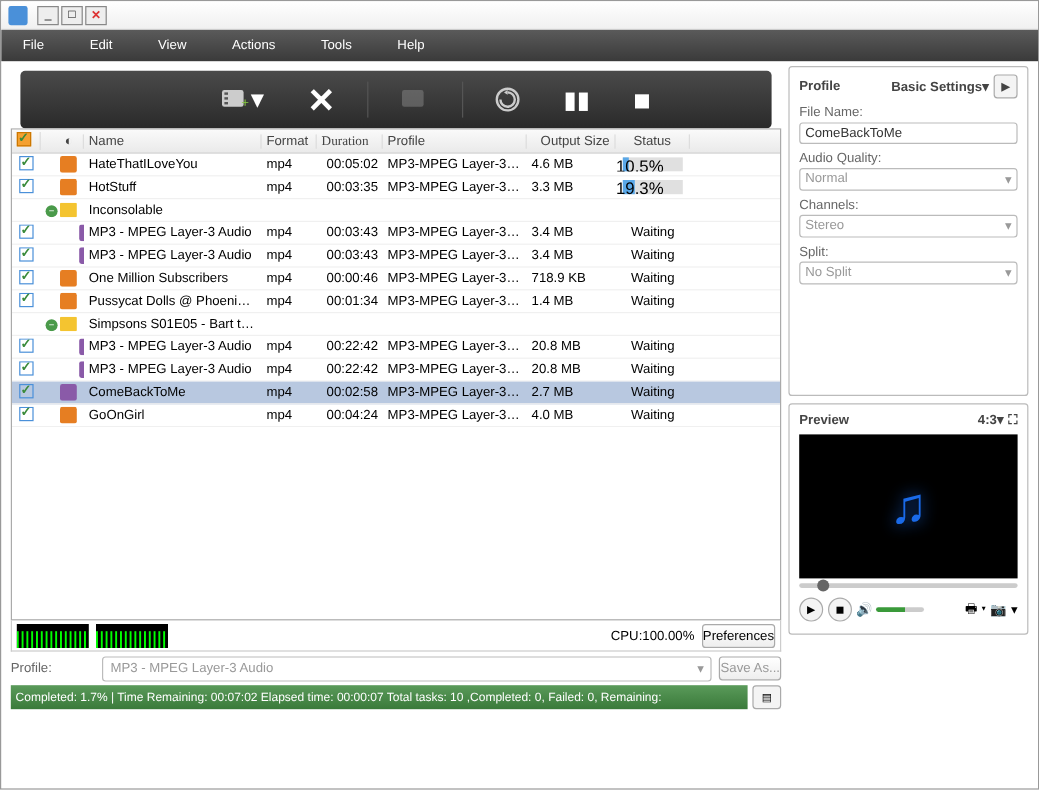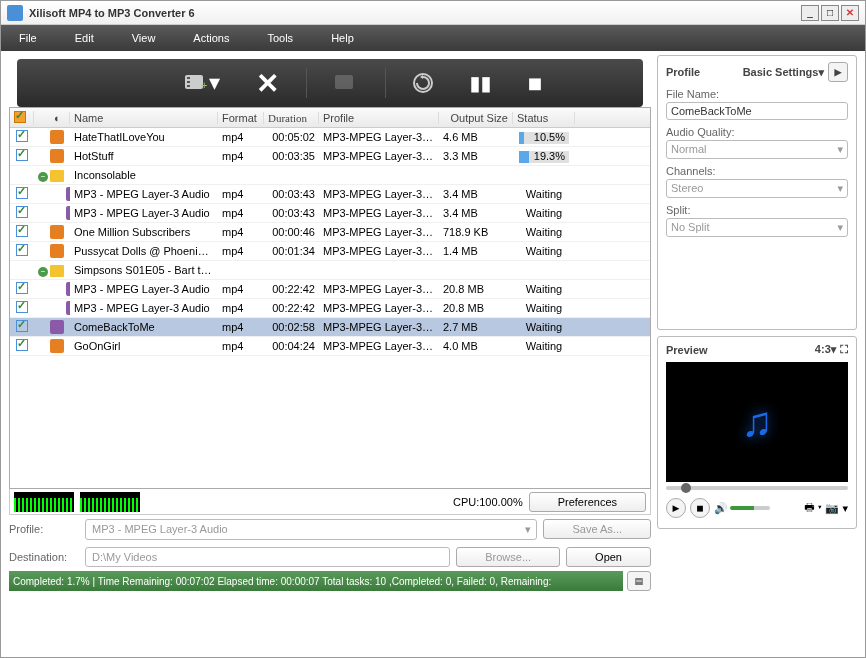--- a/index.html
+++ b/index.html
@@ -13,39 +13,39 @@
 .menu-item { color:#fff; cursor:pointer; padding:2px 8px;}
 .toolbar { height:48px; background:linear-gradient(#4a4a4a,#2a2a2a); display:flex; align-items:center; padding:0 20px; margin:4px 8px 0 8px; border-radius:4px; gap:16px;}
 .tool-btn { color:#fff; font-size:22px; cursor:pointer; padding:4px 10px; display:flex; align-items:center;}
 .tool-sep { width:1px; height:30px; background:#555;}
 .main-row { display:flex; height:540px; padding:4px 8px 0 8px; gap:6px;}
 .left-col { flex:1; display:flex; flex-direction:column;}
 .right-col { width:200px; display:flex; flex-direction:column; gap:6px;}
 .table-wrap { border:1px solid #aaa; flex:1; background:#fff; overflow:hidden;}
 .thead { display:flex; background:linear-gradient(#fafafa,#eaeaea); border-bottom:1px solid #ccc; height:20px; align-items:center;}
 .th { border-right:1px solid #ddd; padding:0 4px; color:#444; overflow:hidden; white-space:nowrap;}
-.th.chk{width:24px;} .th.tree{width:16px;} .th.ico{width:20px;} .th.name{width:148px;} .th.fmt{width:46px;} .th.dur{width:55px;font-family:Liberation Serif, serif;} .th.prof{width:120px;} .th.size{width:74px;text-align:right;} .th.stat{width:62px;}
+.th.chk{width:24px;} .th.tree{width:16px;} .th.ico{width:20px;} .th.name{width:148px;} .th.fmt{width:46px;} .th.dur{width:55px;font-family:Liberation Serif, serif;} .th.prof{width:120px;} .th.size{width:74px;text-align:right;} .th.stat{width:62px;text-align:center;}
 .tbody { overflow-y:auto;}
 .trow { display:flex; height:19px; align-items:center; border-bottom:1px solid #f0f0f0;}
 .trow.selected { background:#b8c8e0;}
 .td { padding:0 4px; overflow:hidden; white-space:nowrap; text-overflow:ellipsis;}
 .td.chk{width:24px;text-align:center;} .td.tree{width:16px;} .td.ico{width:20px;} .td.name{width:148px;} .td.fmt{width:46px;} .td.dur{width:55px;text-align:right;} .td.prof{width:120px;} .td.size{width:74px;text-align:left;} .td.stat{width:62px;text-align:center;}
 .chk-box { width:12px; height:12px; border:1px solid #4a90d9; display:inline-block; position:relative;}
 .chk-box.on::after{content:"✓";position:absolute;top:-3px;left:0;color:#3a8a3a;font-size:11px;font-weight:bold;}
 .file-icon { width:14px; height:14px; display:inline-block; background:#e67e22; border-radius:2px; vertical-align:middle;}
 .file-icon.audio{background:#8a5aa8;}
 .folder-icon{width:14px;height:12px;background:#f4c430;display:inline-block;vertical-align:middle;border-radius:1px;}
 .tree-toggle{width:10px;height:10px;background:#4a9a4a;border-radius:50%;display:inline-block;color:#fff;font-size:8px;text-align:center;line-height:10px;}
 .progress-bar { width:50px; height:12px; background:#e0e0e0; display:inline-block; position:relative; vertical-align:middle;}
 .progress-fill { height:100%; background:#5aa8e8;}
-.progress-txt { position:absolute; right:4px; top:-1px; font-size:11px;text-align:right;}
+.progress-txt { position:absolute; right:16px; top:-1px; font-size:14px;text-align:right;}
 .cpu-row { display:flex; align-items:center; height:26px; padding:2px 4px; gap:6px; border:1px solid #ccc; border-top:none;}
 .cpu-graph { width:60px; height:20px; background:#000; display:inline-block; position:relative;}
 .cpu-graph::after{content:"";position:absolute;bottom:0;left:0;right:0;height:14px;background:linear-gradient(90deg,#0f0 2px,transparent 2px);background-size:4px 100%;}
-.btn { border:1px solid #aaa; background:linear-gradient(#fff,#eee); padding:3px 28px; border-radius:3px; cursor:pointer;}
+.btn { border:1px solid #aaa; background:linear-gradient(#fff,#eee); padding:3px 0; border-radius:3px; cursor:pointer;}
 .btn.disabled{color:#999;}
 .form-row { display:flex; align-items:center; height:28px; gap:6px; padding:2px 0;}
 .form-label { width:70px; color:#666;}
 .form-input { flex:1; border:1px solid #bbb; padding:3px 6px; background:#fff; color:#999; border-radius:3px;}
 .form-input.combo{display:flex;justify-content:space-between;align-items:center;}
 .panel { border:1px solid #bbb; border-radius:3px; padding:6px 8px; background:#fff;}
 .panel-head { display:flex; justify-content:space-between; align-items:center; font-weight:bold; color:#444; margin-bottom:6px;}
 .preview-box { width:100%; height:120px; background:#000; display:flex; align-items:center; justify-content:center;}
 .note-icon { font-size:42px; color:#1a6ae8; text-shadow:0 0 12px #1a6ae8;}
 .player-row { display:flex; align-items:center; gap:4px; padding:4px 0;}
@@ -56,21 +56,20 @@
 .footer-row{display:flex;align-items:center;}
 .status-bar { flex:1; height:20px; background:linear-gradient(#5a9a5a,#3a7a3a); color:#fff; font-size:10px; display:flex; align-items:center; padding:0 4px; overflow:hidden; white-space:nowrap;}
 .right-select { border:1px solid #bbb; padding:2px 4px; background:#fff; color:#999; display:flex; justify-content:space-between; margin-bottom:6px; border-radius:3px;}
 .right-field-label{color:#666;margin-bottom:2px;}
 </style>
 </head>
 <body>
 
 <div class="titlebar">
   <div class="titlebar-icon"></div>
-  <div class="titlebar-text">Xilisoft MP4 to MP3 Converter 6</div>
   <div class="win-btn">_</div>
   <div class="win-btn">□</div>
   <div class="win-btn close">✕</div>
 </div>
 
 <div class="menubar" id="menubar">
     <div class="menu-item">File</div>
     <div class="menu-item">Edit</div>
     <div class="menu-item">View</div>
     <div class="menu-item">Actions</div>
@@ -265,26 +264,20 @@
     </div>
 
     <div class="form-row">
       <span class="form-label">Profile:</span>
       <div class="form-input combo">
           <span>MP3 - MPEG Layer-3 Audio</span>
           <span>▾</span>
         </div>
       <button class="btn disabled">Save As...</button>
     </div>
-    <div class="form-row">
-      <span class="form-label">Destination:</span>
-      <div class="form-input">D:\My Videos</div>
-      <button class="btn disabled">Browse...</button>
-      <button class="btn">Open</button>
-    </div>
     <div class="footer-row">
       <div class="status-bar">Completed: 1.7% | Time Remaining: 00:07:02 Elapsed time: 00:00:07 Total tasks: 10 ,Completed: 0, Failed: 0, Remaining: </div>
       <div class="mini-btn" style="border-radius:3px;width:24px;height:20px;margin-left:4px;">▤</div>
     </div>
   </div>
 
   <div class="right-col">
     <div class="panel" style="flex:0 0 auto;">
       <div class="panel-head">
         <span>Profile</span>

